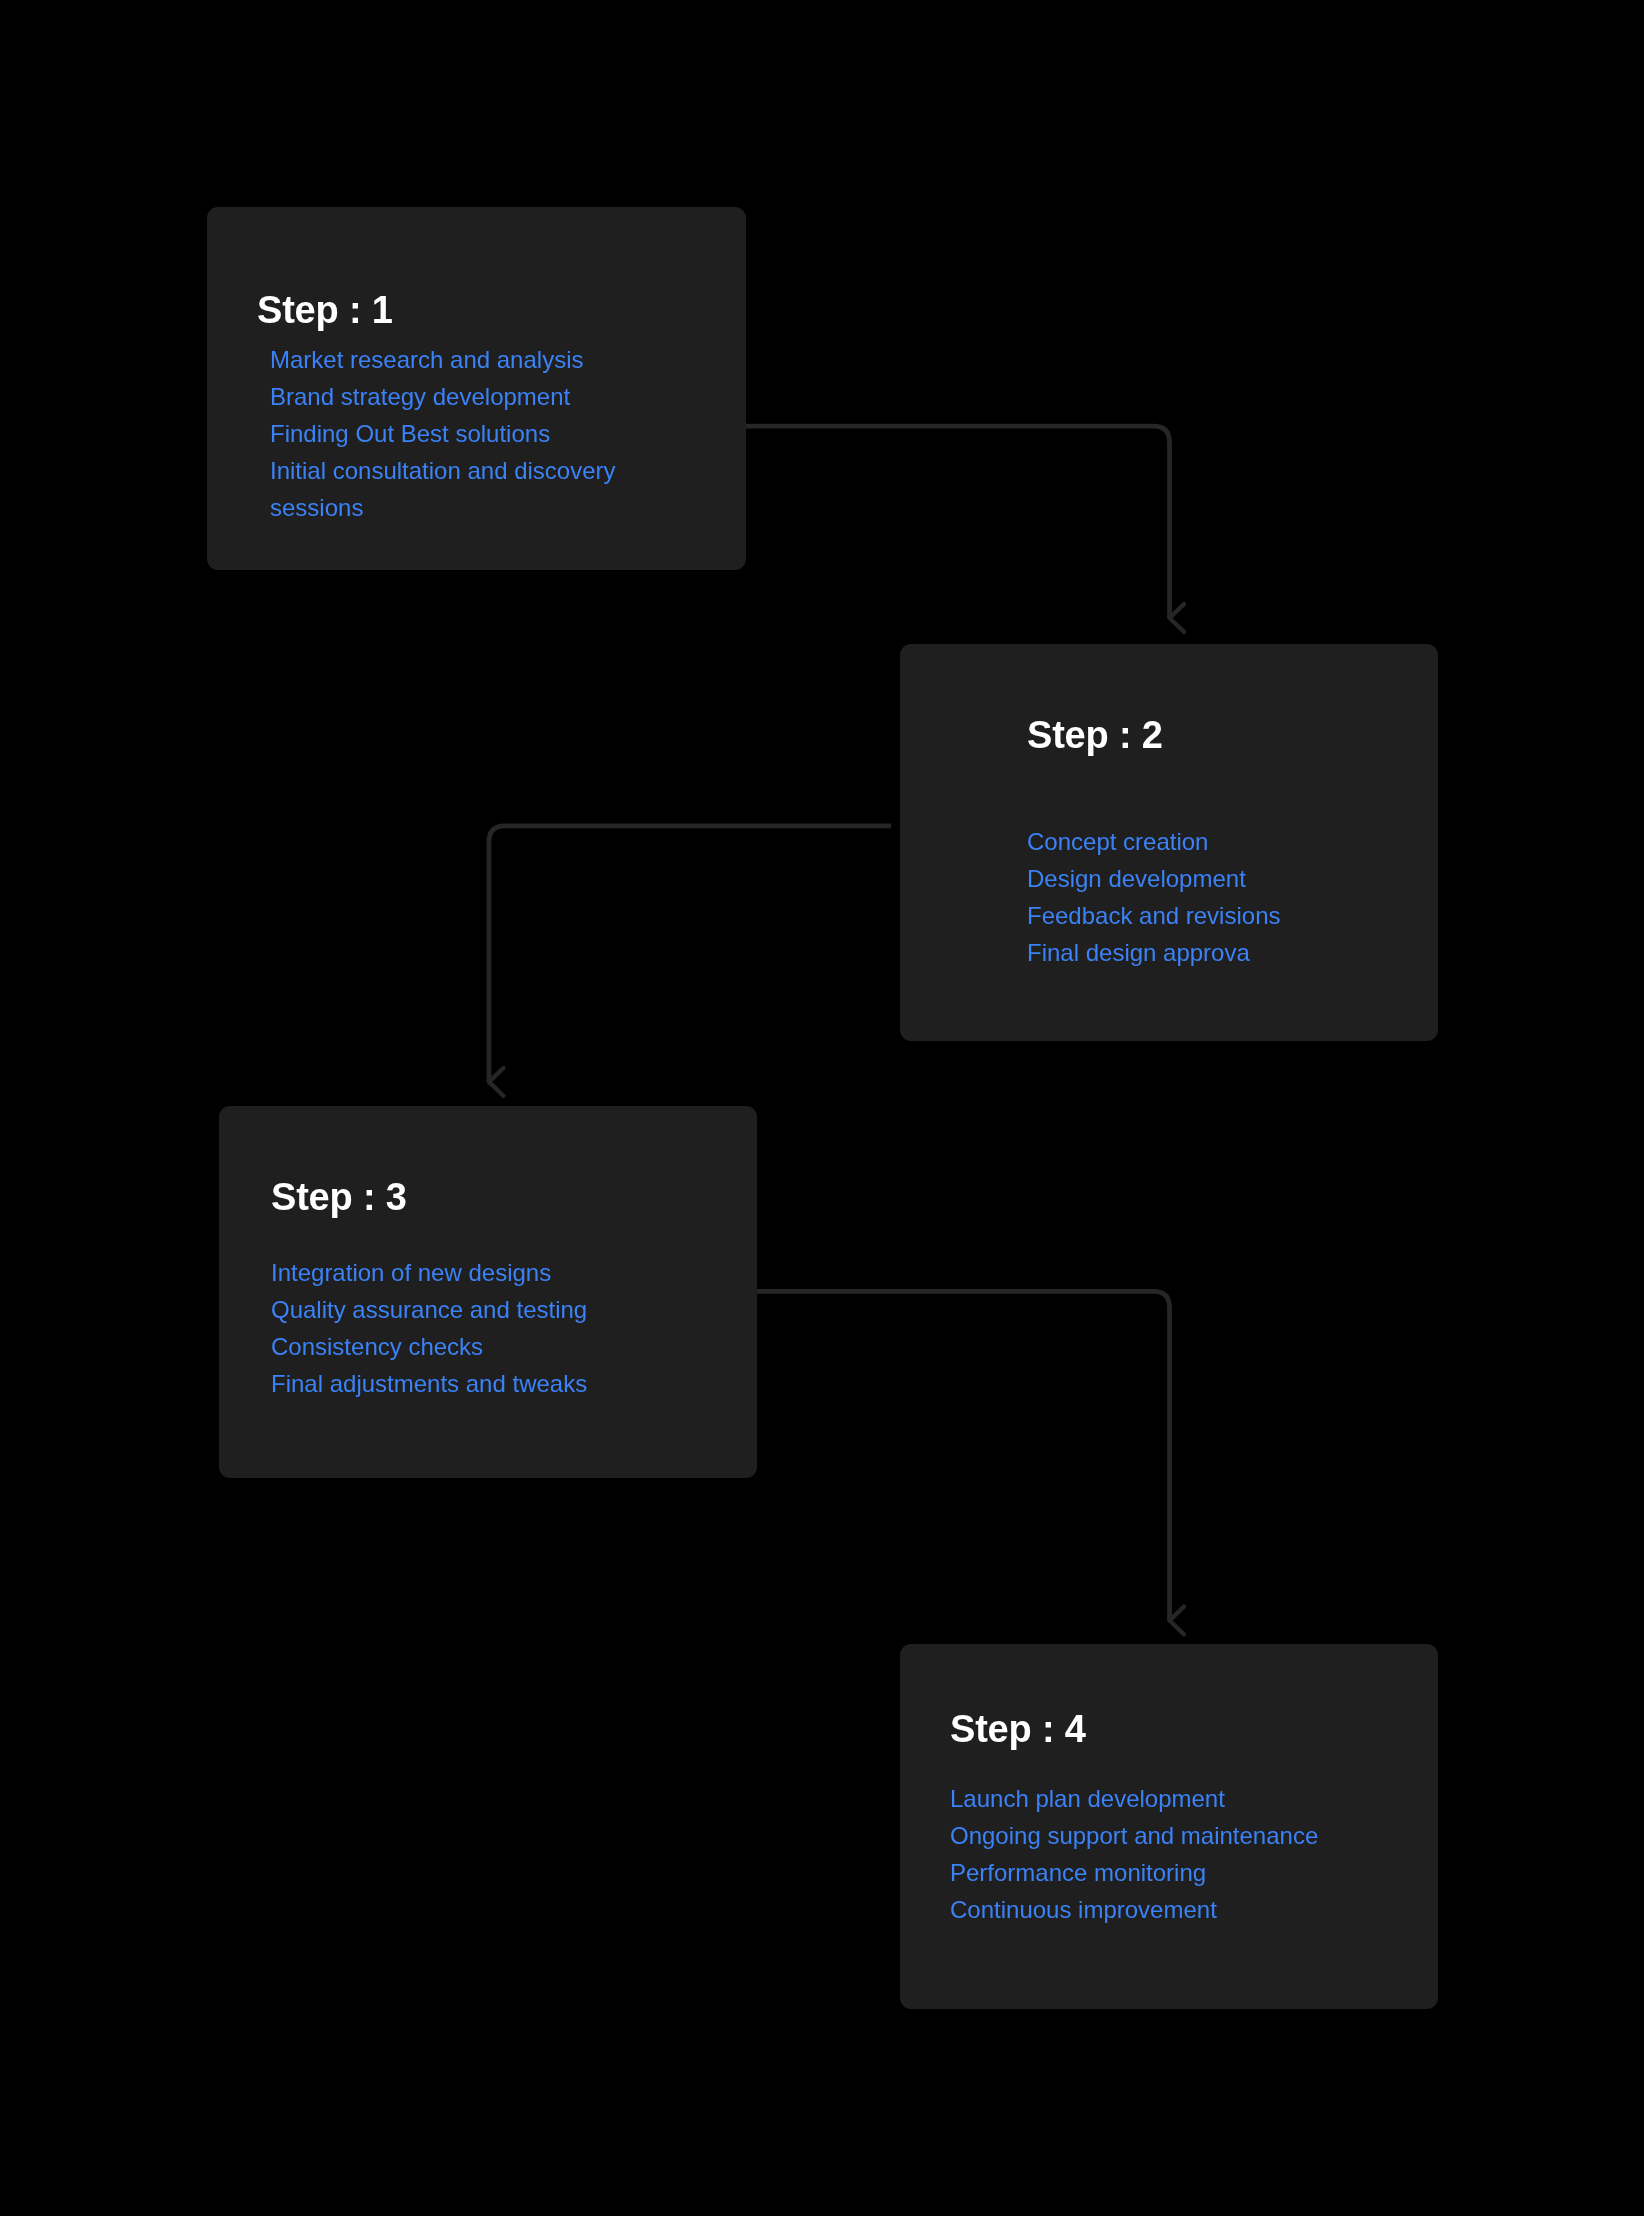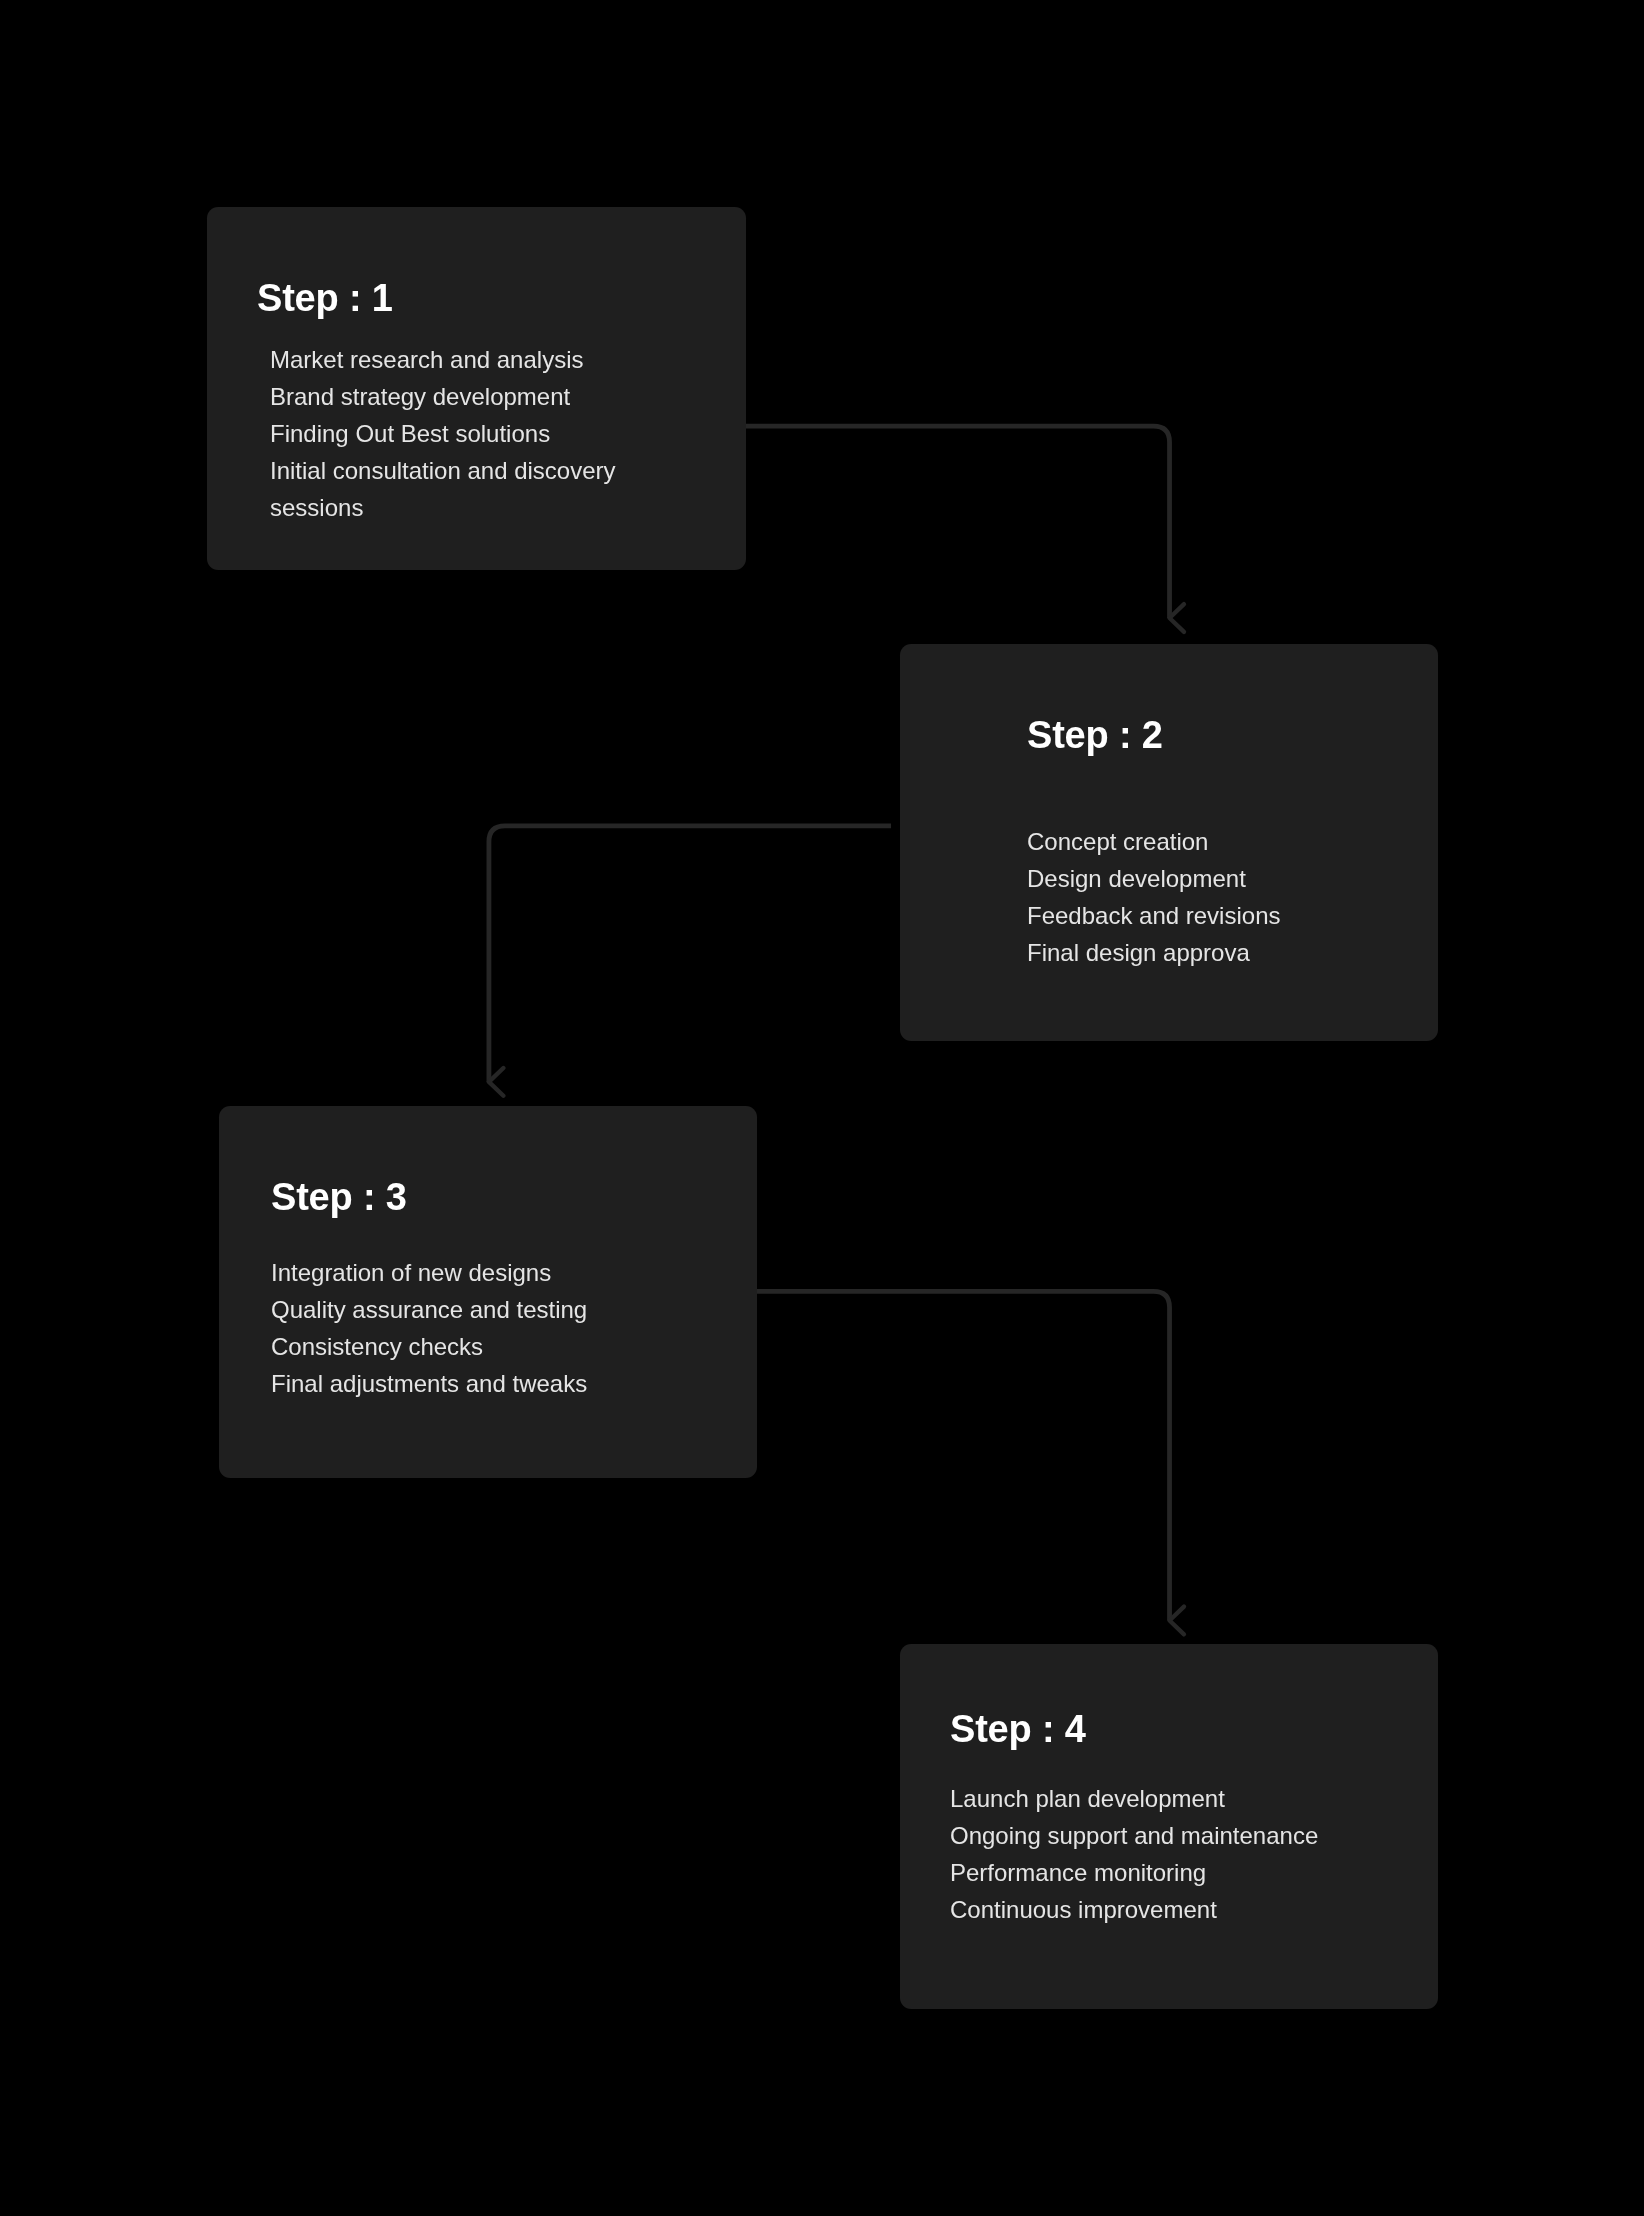--- a/index.html
+++ b/index.html
@@ -53,30 +53,30 @@
     color: #ffffff;
     font-size: 38px;
     font-weight: 700;
     letter-spacing: -0.2px;
     white-space: nowrap;
   }
 
   .step-list {
     position: absolute;
     list-style: none;
-    color: #e5e5e5;
+    color: #3b82f6;
     font-size: 24px;
     font-weight: 400;
     line-height: 37px;
   }
 
   .step-list li { white-space: normal; }
 
   
-  .card-1 .step-title { left: 50px;  top: 70px; }
+  .card-1 .step-title { left: 50px;  top: 82px; }
   .card-1 .step-list  { left: 63px;  top: 134px; width: 417px; }
 
   .card-2 .step-title { left: 127px; top: 70px; }
   .card-2 .step-list  { left: 127px; top: 148px; width: 377px; margin-top: 31px; }
 
   .card-3 .step-title { left: 52px;  top: 70px; }
   .card-3 .step-list  { left: 52px;  top: 148px; width: 425px; }
 
   .card-4 .step-title { left: 50px;  top: 64px;  }
   .card-4 .step-list  { left: 50px;  top: 136px; width: 450px; }

